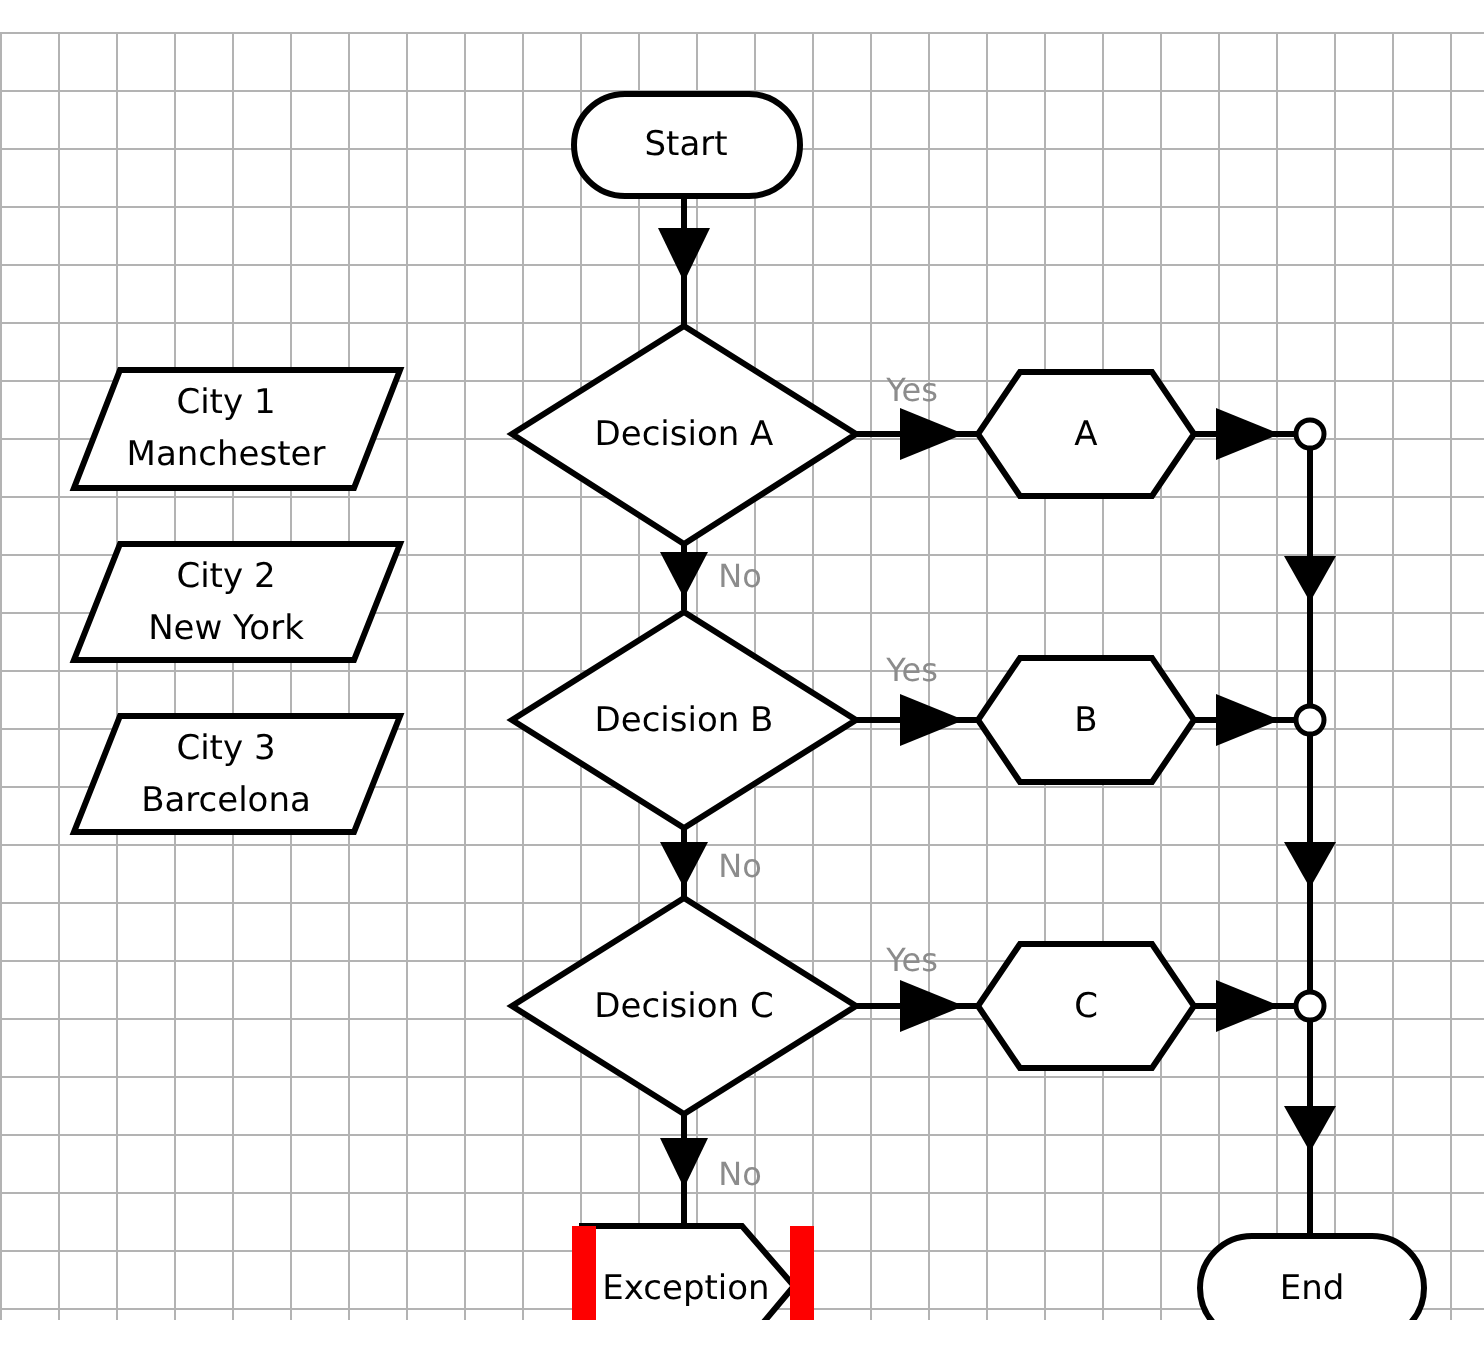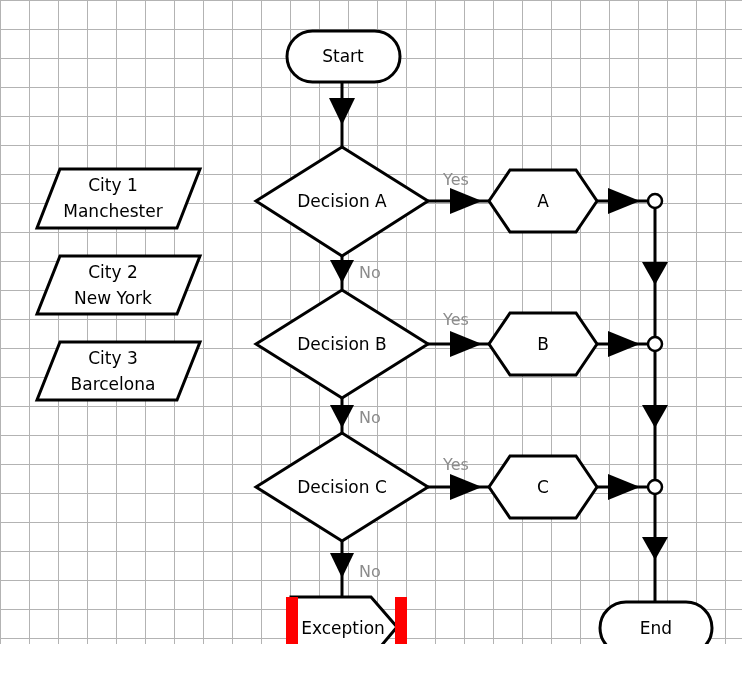--- a/index.html
+++ b/index.html
@@ -12,20 +12,21 @@
     width: 742px;
     height: 644px;
     background-color: #ffffff;
     background-image:
       linear-gradient(to right, #b3b3b3 1px, transparent 1px),
       linear-gradient(to bottom, #b3b3b3 1px, transparent 1px);
     background-size: 29px 29px;
     background-position: 0px 0px;
     overflow: hidden;
     font-family: "DejaVu Sans", "Liberation Sans", sans-serif;
+    margin-top: 16px;
   }
   #diagram {
     position: absolute;
     left: 0;
     top: 0;
   }
   .shape-label {
     font-family: "DejaVu Sans", "Liberation Sans", sans-serif;
     font-size: 17px;
     fill: #000000;

